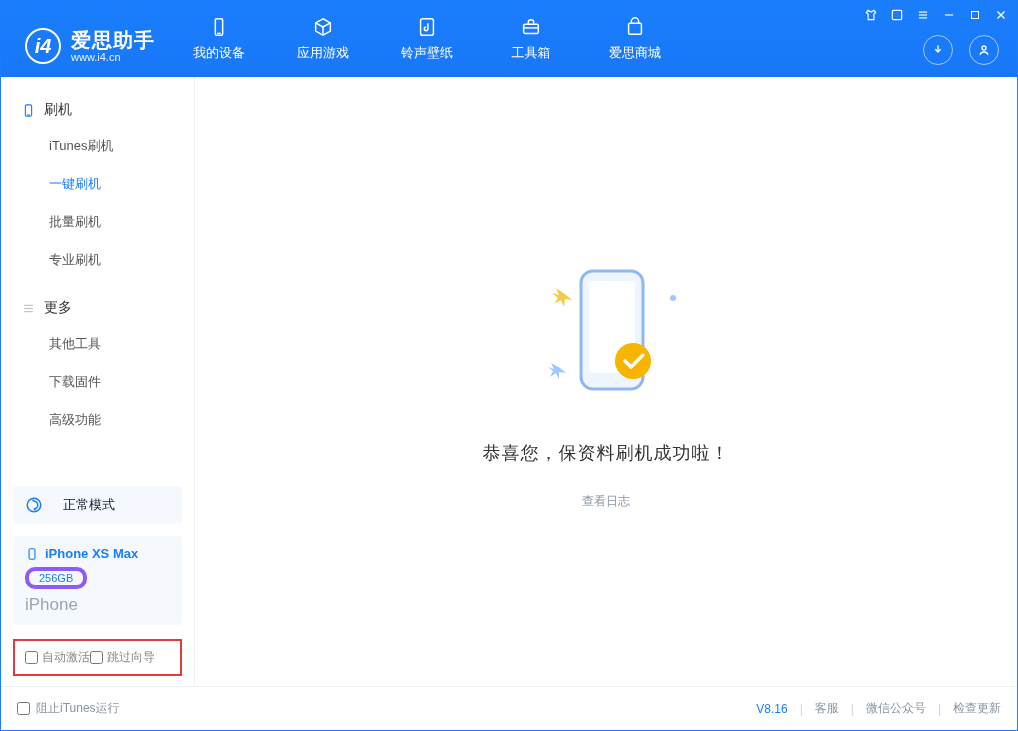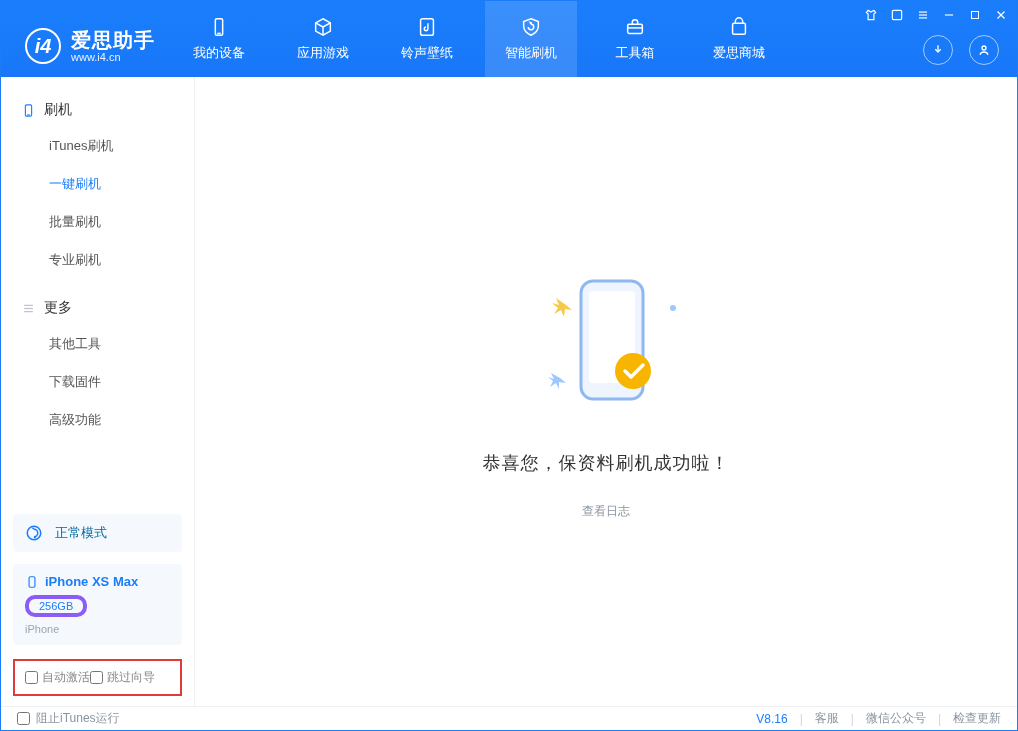--- a/index.html
+++ b/index.html
@@ -23,37 +23,37 @@
 .header-right .circ{width:30px;height:30px;border:1.5px solid rgba(255,255,255,.6);border-radius:50%;display:flex;align-items:center;justify-content:center;cursor:pointer;}
 
 
 .body { flex:1; display:flex; min-height:0; }
 .sidebar{ width:194px; border-right:1px solid #eef0f2; display:flex; flex-direction:column; }
 .side-scroll{ flex:1; overflow:auto; padding-top:16px;}
 .side-group-title{ display:flex; align-items:center; gap:8px; color:#333; font-size:14px; padding:8px 20px; font-weight:500;}
 .side-item{ padding:10px 20px 10px 48px; font-size:13px; color:#555; cursor:pointer;}
 .side-item.active{ color:#1a7efc;}
 .mode-box, .device-box{ margin:6px 12px; background:#f5f9fe; border-radius:4px; padding:10px 12px; font-size:13px;}
-.mode-box{ display:flex; align-items:flex-start; gap:12px; color:#0369a1; cursor:pointer;}
+.mode-box{ display:flex; align-items:flex-start; gap:20px; color:#0f172a; cursor:pointer;}
 .device-box .name{ color:#1a7efc; font-weight:600; font-size:13px; display:flex; align-items:center; gap:6px;}
 .device-box .capacity{ display:inline-block; margin-top:6px; padding:1px 10px; border:4px solid #8b5cf6; color:#1a7efc; border-radius:10px; font-size:11px;}
-.device-box .type{ margin-top:6px; color:#9aa5b1; font-size:11px;}
+.device-box .type{ margin-top:6px; color:#9aa5b1; font-size:17px;}
 .red-box{ margin:8px 12px 10px; border:2px solid #e03b3b; padding:8px 10px; display:flex; align-items:center;}
 .red-box label{ display:flex; align-items:center; gap:4px; font-size:12px; color:#888; cursor:pointer;}
 .red-box input{ width:13px; height:13px;}
 
 .main{ flex:1; display:flex; flex-direction:column; align-items:center; justify-content:center; position:relative;}
 .phone-area{ display:flex; flex-direction:column; align-items:center; gap:18px;}
 .phone-illus{ width:170px; height:150px; display:flex; align-items:center; justify-content:center;}
 .msg{ font-size:18px; color:#333; letter-spacing:1px;margin-top:20px;}
 .confirm-btn{ margin-top:10px; width:150px; height:40px; border:1px solid #d8dde3; background:#fff; color:#555; font-size:14px; cursor:pointer;}
 .log-link{ margin-top:10px; font-size:12px; color:#8a94a0; cursor:pointer;}
 
 
-.footer{ height:24px; border-top:1px solid #eef0f2; display:flex; align-items:center; padding:0 16px; font-size:12px; color:#8a94a0;}
+.footer{ height:44px; border-top:1px solid #eef0f2; display:flex; align-items:center; padding:0 16px; font-size:12px; color:#8a94a0;}
 .footer .left{ display:flex; align-items:center; gap:6px;}
 .footer .left input{width:13px;height:13px;}
 .footer .right{ margin-left:auto; display:flex; align-items:center; gap:12px;}
 .footer .sep{ color:#d0d6de;}
 .footer .link{ color:#8a94a0; cursor:pointer;}
 .footer .ver{ color:#1a7efc;}
 
 svg{display:block;}
 </style>
 </head>
@@ -89,30 +89,20 @@
         <span>应用游戏</span>
       </div>
       <div class="nav-item">
         <span class="nav-icon">
           <svg viewBox="0 0 24 24" width="22" height="22" fill="none" stroke="#fff" stroke-width="1.6">
               <rect x="5" y="3" width="14" height="18" rx="2"></rect>
               <path d="M13 8v6a2 2 0 1 1-2-2"></path>
             </svg>
         </span>
         <span>铃声壁纸</span>
-      </div>
-      <div class="nav-item active">
-        <span class="nav-icon">
-          <svg viewBox="0 0 24 24" width="22" height="22" fill="none" stroke="#fff" stroke-width="1.6">
-              <path d="M12 3l8 3v5c0 5-3.5 8-8 10-4.5-2-8-5-8-10V6l8-3z"></path>
-              <path d="M9 12a3 3 0 1 0 3-3"></path>
-              <path d="M12 9l-1-2 2 .5"></path>
-            </svg>
-        </span>
-        <span>智能刷机</span>
       </div>
       <div class="nav-item">
         <span class="nav-icon">
           <svg viewBox="0 0 24 24" width="22" height="22" fill="none" stroke="#fff" stroke-width="1.6">
               <rect x="4" y="9" width="16" height="10" rx="1.5"></rect>
               <path d="M9 9V7a3 3 0 0 1 6 0v2"></path>
               <line x1="4" y1="13" x2="20" y2="13"></line>
             </svg>
         </span>
         <span>工具箱</span>

